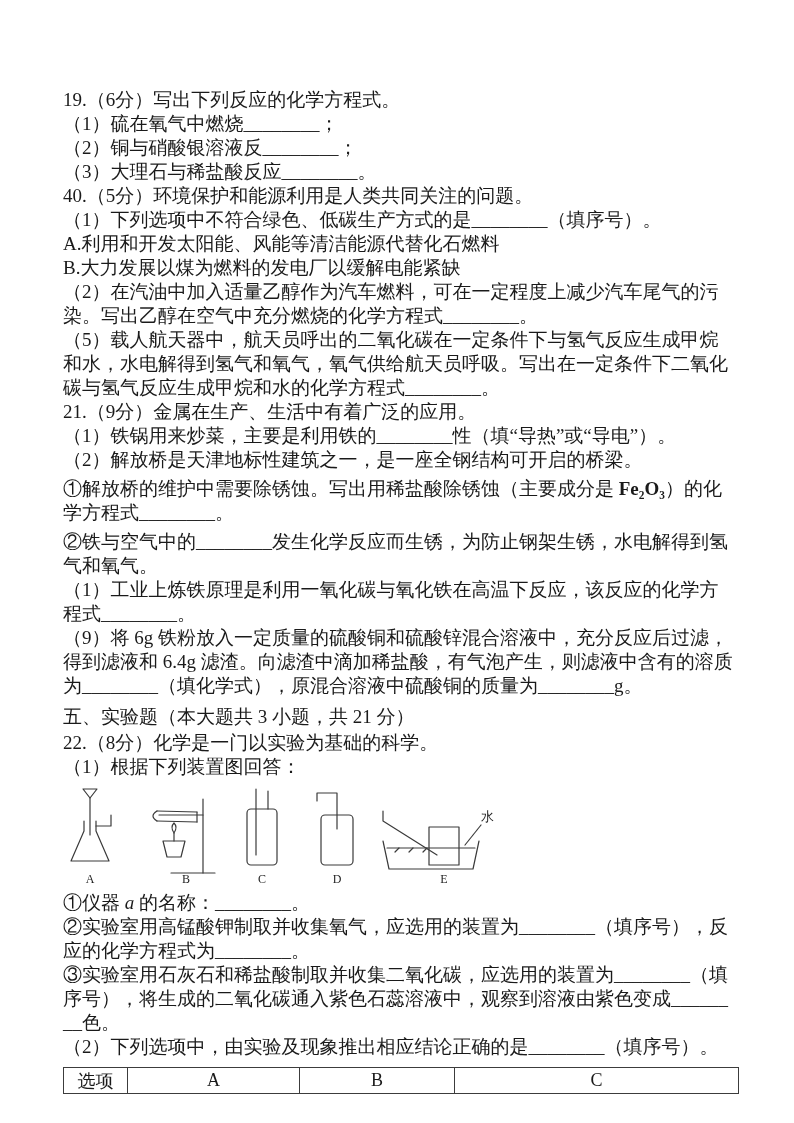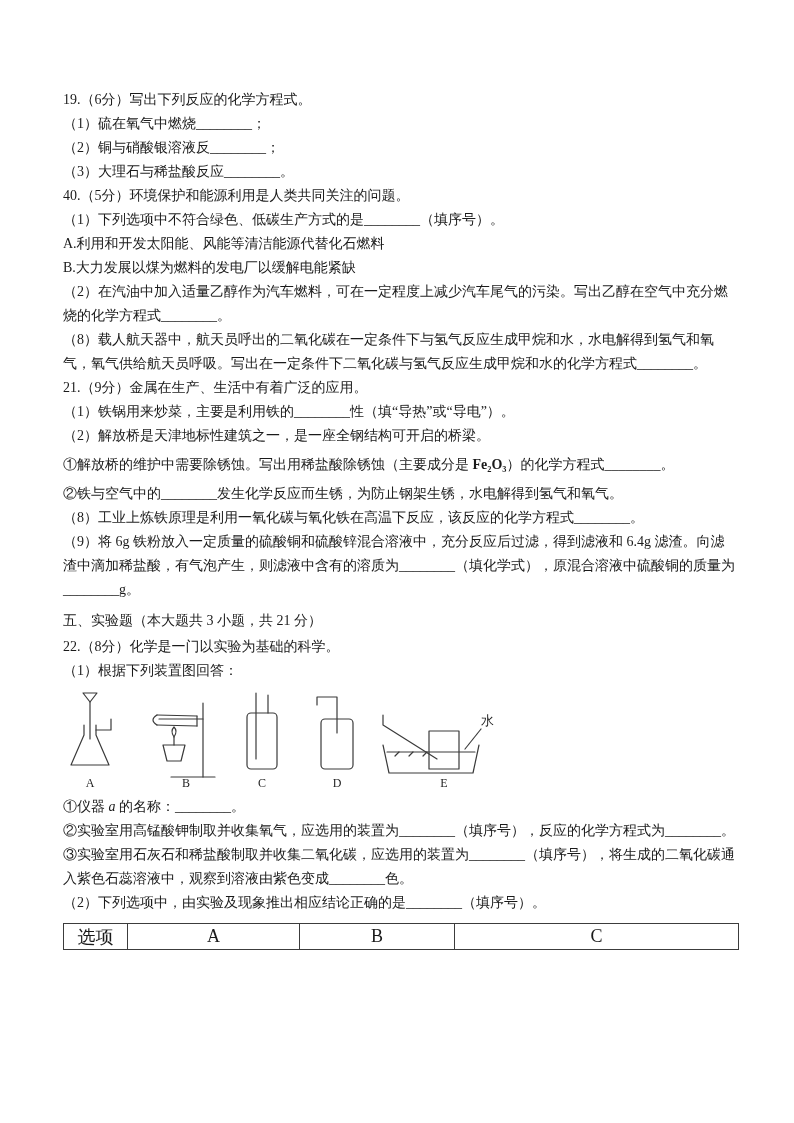--- a/index.html
+++ b/index.html
@@ -1,18 +1,18 @@
 <!DOCTYPE html>
 <html><head>
 <meta charset="utf-8">
 <style>
   html,body{margin:0;padding:0;background:#ffffff;}
   body{width:794px;height:1123px;font-family:"Liberation Serif","DejaVu Serif",serif;color:#1a1a1a;overflow:hidden;}
   .page{box-sizing:border-box;width:794px;height:1123px;padding:88px 57px 0 63px;background:#fff;}
-  .page p{margin:0;font-size:14px;line-height:24px;word-break:break-all;}
+  .page p{margin:0;font-size:19px;line-height:24px;word-break:break-all;}
   .sp{margin-top:5px !important;}
   .section-header{font-weight:400;font-size:15.5px;margin-top:7px !important;margin-bottom:2px !important;}
   .formula{font-weight:700;font-family:Liberation Serif, serif;}
   .instr{font-style:italic;}
   .figure-block{margin:6px 0 4px 0;}
   .figure-block svg{display:block;}
   table.opt-table{border-collapse:collapse;width:676px;margin-top:8px;table-layout:fixed;}
   table.opt-table td{border:1px solid #3c3c3c;height:25px;text-align:center;font-size:18px;padding:0 4px;font-family:"Liberation Serif","DejaVu Serif",serif;}
   col.c0{width:64px;} col.c1{width:172px;} col.c2{width:155px;} col.c3{width:auto;}
   .sketch{stroke:#3a3a3a;fill:none;stroke-width:1.2;stroke-linecap:round;stroke-linejoin:round;}
@@ -27,30 +27,30 @@
   <p>19.（6分）写出下列反应的化学方程式。</p>
   <p>（1）硫在氧气中燃烧________；</p>
   <p>（2）铜与硝酸银溶液反________；</p>
   <p>（3）大理石与稀盐酸反应________。</p>
 
   <p>40.（5分）环境保护和能源利用是人类共同关注的问题。</p>
   <p>（1）下列选项中不符合绿色、低碳生产方式的是________（填序号）。</p>
   <p>A.利用和开发太阳能、风能等清洁能源代替化石燃料</p>
   <p>B.大力发展以煤为燃料的发电厂以缓解电能紧缺</p>
   <p>（2）在汽油中加入适量乙醇作为汽车燃料，可在一定程度上减少汽车尾气的污染。写出乙醇在空气中充分燃烧的化学方程式________。</p>
-  <p>（8）载人航天器中，航天员呼出的二氧化碳在一定条件下与氢气反应生成甲烷和水，水电解得到氢气和氧气，氧气供给航天员呼吸。写出在一定条件下二氧化碳与氢气反应生成甲烷和水的化学方程式________。</p>
+  <p>（5）载人航天器中，航天员呼出的二氧化碳在一定条件下与氢气反应生成甲烷和水，水电解得到氢气和氧气，氧气供给航天员呼吸。写出在一定条件下二氧化碳与氢气反应生成甲烷和水的化学方程式________。</p>
 
   <p>21.（9分）金属在生产、生活中有着广泛的应用。</p>
   <p>（1）铁锅用来炒菜，主要是利用铁的________性（填“导热”或“导电”）。</p>
   <p>（2）解放桥是天津地标性建筑之一，是一座全钢结构可开启的桥梁。</p>
 
   <p class="sp"><span>①解放桥的维护中需要除锈蚀。写出用稀盐酸除锈蚀（主要成分是 </span><span class="formula">Fe₂O₃</span><span>）的化学方程式________。</span></p>
 
   <p class="sp">②铁与空气中的________发生化学反应而生锈，为防止钢架生锈，水电解得到氢气和氧气。</p>
-  <p>（8）工业上炼铁原理是利用一氧化碳与氧化铁在高温下反应，该反应的化学方程式________。</p>
+  <p>（1）工业上炼铁原理是利用一氧化碳与氧化铁在高温下反应，该反应的化学方程式________。</p>
   <p>（9）将 6g 铁粉放入一定质量的硫酸铜和硫酸锌混合溶液中，充分反应后过滤，得到滤液和 6.4g 滤渣。向滤渣中滴加稀盐酸，有气泡产生，则滤液中含有的溶质为________（填化学式），原混合溶液中硫酸铜的质量为________g。</p>
 
   <p class="section-header">五、实验题（本大题共 3 小题，共 21 分）</p>
 
   <p>22.（8分）化学是一门以实验为基础的科学。</p>
   <p>（1）根据下列装置图回答：</p>
 
   <div class="figure-block">
     <svg width="460" height="102" viewBox="0 0 460 102">
 

